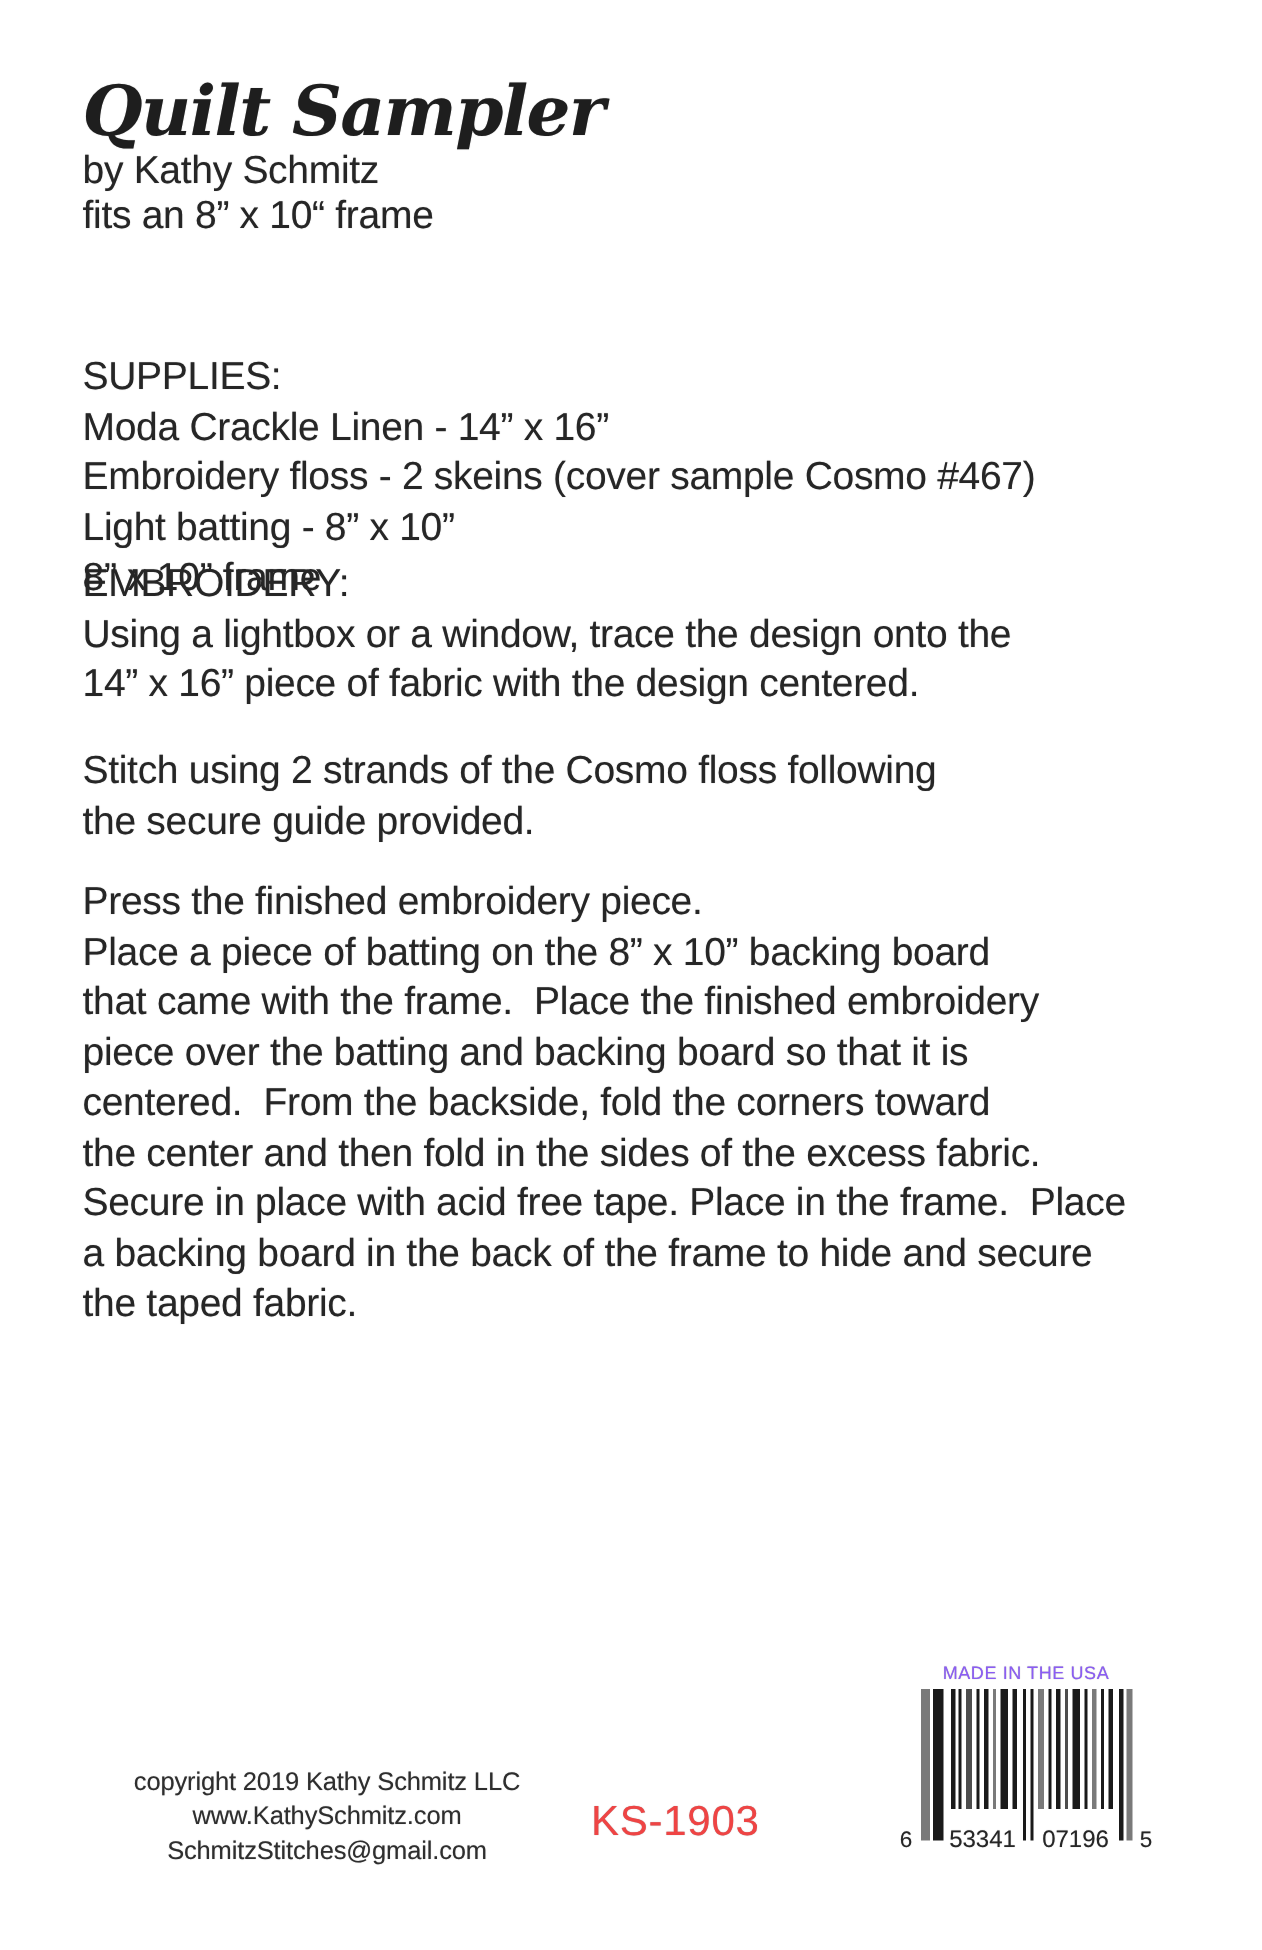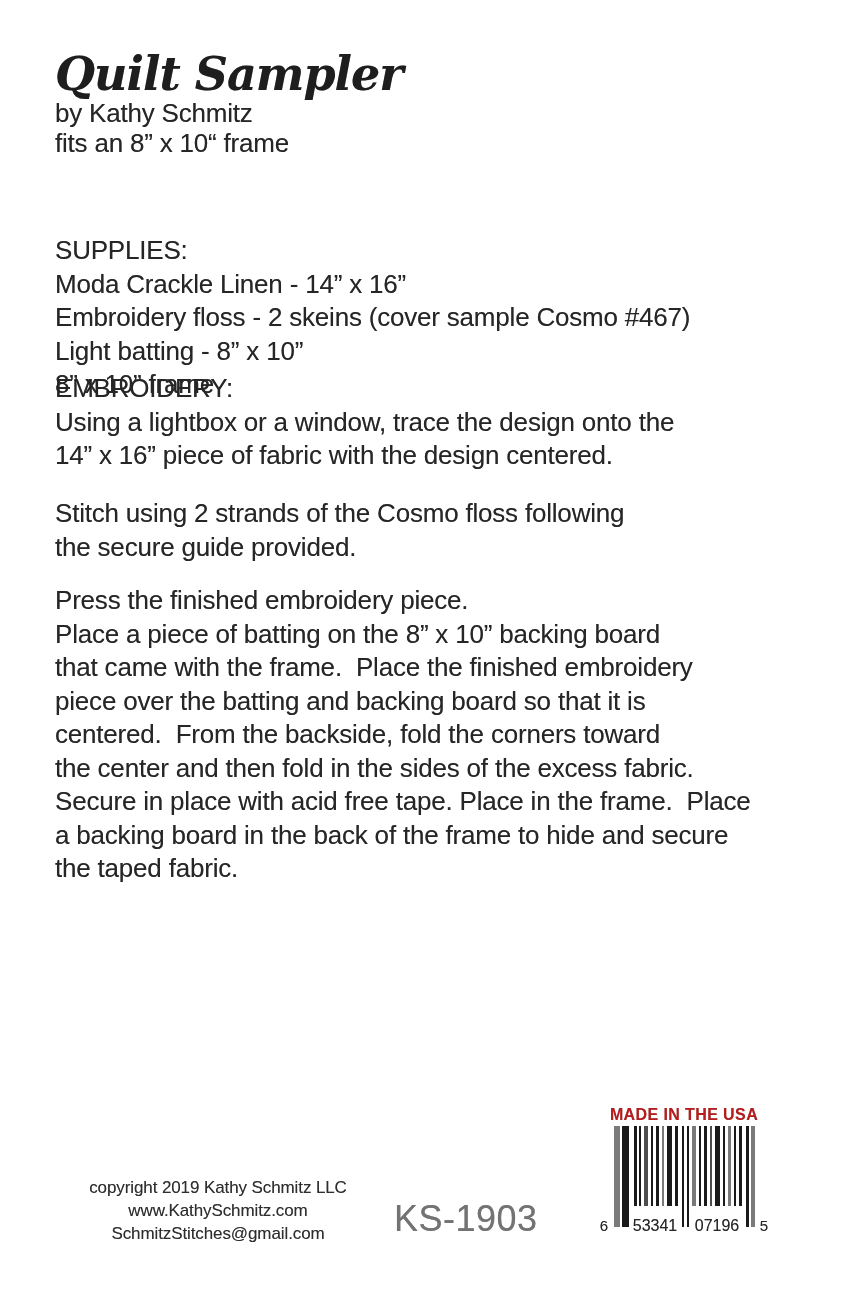--- a/index.html
+++ b/index.html
@@ -25,30 +25,30 @@
     font-style:italic;font-weight:600;
     font-size:46px;line-height:48px;letter-spacing:-1px;
     color:#1e1e1e;
   }
   .byline,.fits{font-size:26px;line-height:30px;letter-spacing:-0.2px;}
   #supplies{top:194px;margin-top:40px;}
   #embroidery{top:372px;}
   #stitch{top:497px;}
   #finishing{top:584px;}
   .barcode-block{position:absolute;left:594px;top:1104px;width:180px;text-align:center;}
-  .made-in{font-size:16px;font-weight:700;letter-spacing:0.4px;line-height:22px;color:#b91c1c;}
+  .made-in{font-size:12px;font-weight:400;letter-spacing:0.4px;line-height:22px;color:#8b5cf6;}
   .barcode-svg{display:block;margin:0 auto;}
   .copyright-block{
     position:absolute;left:62px;top:1176px;width:312px;
     text-align:center;font-size:17px;line-height:23px;color:#2e2e2e;
     letter-spacing:-0.1px;
   }
   .item-number{
     position:absolute;left:394px;top:1198px;
-    font-size:36px;letter-spacing:0.5px;color:#737373;
+    font-size:28px;letter-spacing:0.5px;color:#ef4444;
   }
 </style>
 </head>
 <body>
 
 <div class="page">
 
   <header class="title-block">
     <div class="script-title">Quilt Sampler</div>
     <div class="byline">by Kathy Schmitz</div>

